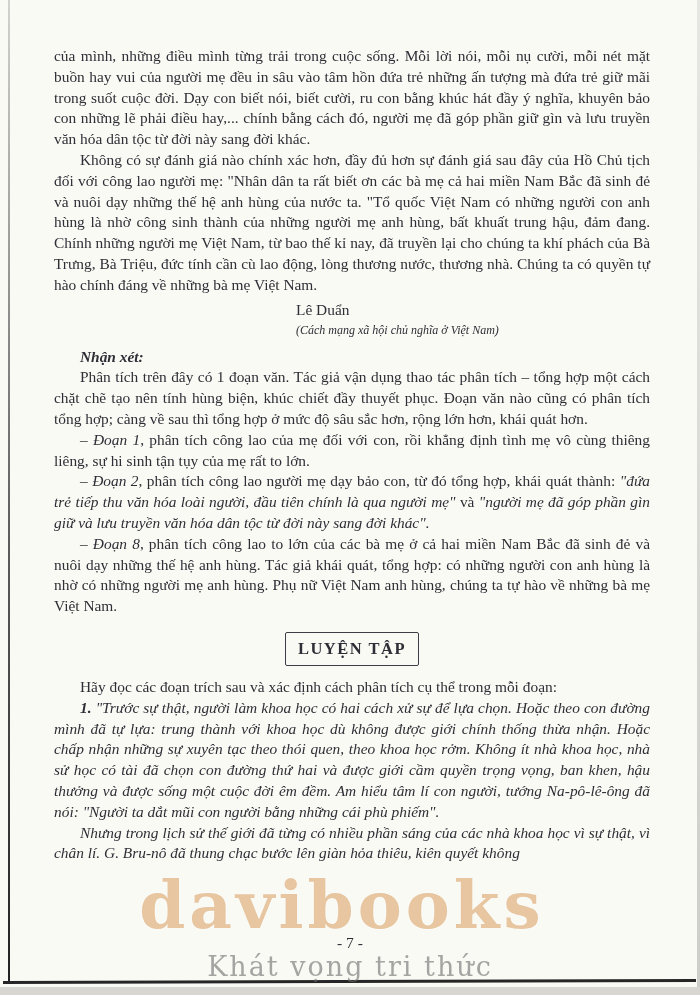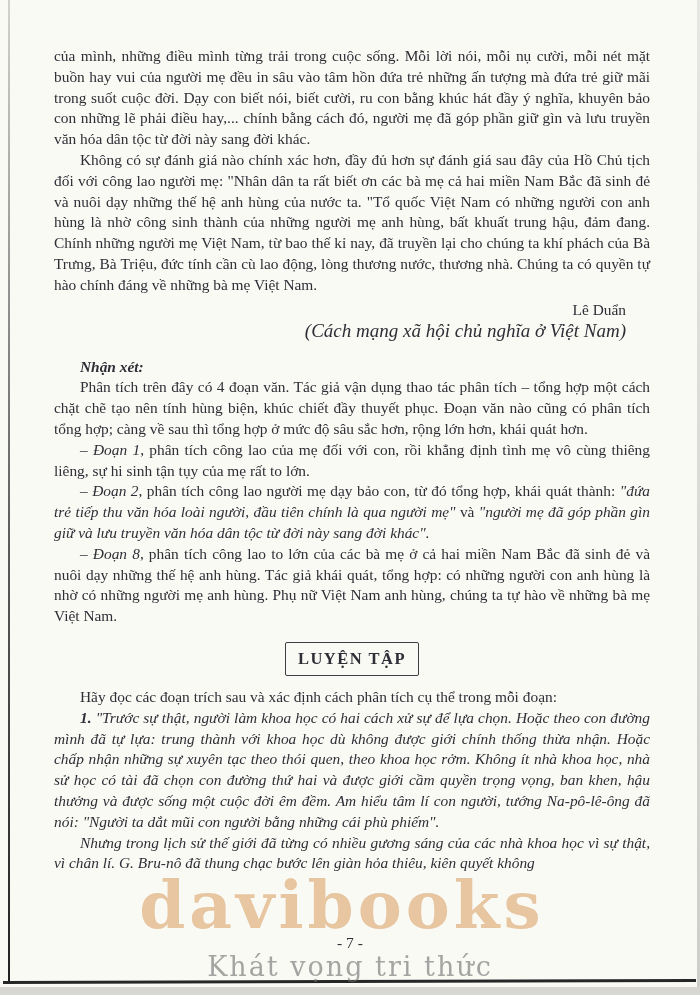--- a/index.html
+++ b/index.html
@@ -38,26 +38,26 @@
     text-align: justify;
     font-size: 15.4px;
     line-height: 20.8px;
     text-indent: 26px;
   }
   p.noindent { text-indent: 0; }
   .italic { font-style: italic; }
   .attribution {
     width: 330px;
     margin: 3px 24px 6px auto;
-    text-align: right;
+    text-align: left;
     font-family: Liberation Serif, serif;
   }
   .attribution .author { font-size: 15.4px; line-height: 21px; }
-  .attribution .source { font-style: italic; font-size: 19px; line-height: 21px; }
-  .note-head { margin-top: 16px; }
+  .attribution .source { font-style: italic; font-size: 12px; line-height: 21px; }
+  .note-head { margin-top: 6px; }
   .note-label { font-weight: bold; font-style: italic; }
   .heading-box {
     width: fit-content;
     margin: 15px auto 11px;
     border: 1.5px solid #3d3d45;
     border-radius: 2px;
     padding: 6px 12px;
     font-weight: bold;
     font-size: 16.5px;
     letter-spacing: 1.5px;
@@ -116,21 +116,21 @@
 
     <div class="attribution">
       <div class="author">Lê Duẩn</div>
       <div class="source">(Cách mạng xã hội chủ nghĩa ở Việt Nam)</div>
     </div>
 
     <p class="note-head">
       <span class="note-label">Nhận xét:</span>
     </p>
 
-    <p>Phân tích trên đây có 4 đoạn văn. Tác giả vận dụng thao tác phân tích – tổng hợp một cách chặt chẽ tạo nên tính hùng biện, khúc chiết đầy thuyết phục. Đoạn văn nào cũng có phân tích tổng hợp; càng về sau thì tổng hợp ở mức độ sâu sắc hơn, rộng lớn hơn, khái quát hơn.</p>
+    <p>Phân tích trên đây có 1 đoạn văn. Tác giả vận dụng thao tác phân tích – tổng hợp một cách chặt chẽ tạo nên tính hùng biện, khúc chiết đầy thuyết phục. Đoạn văn nào cũng có phân tích tổng hợp; càng về sau thì tổng hợp ở mức độ sâu sắc hơn, rộng lớn hơn, khái quát hơn.</p>
 
     <p>
       <span class="italic">– Đoạn 1</span><span>, phân tích công lao của mẹ đối với con, rồi khẳng định tình mẹ vô cùng thiêng liêng, sự hi sinh tận tụy của mẹ rất to lớn.</span>
     </p>
 
     <p>
       <span class="italic">– Đoạn 2</span><span>, phân tích công lao người mẹ dạy bảo con, từ đó tổng hợp, khái quát thành: </span><span class="italic">"đứa trẻ tiếp thu văn hóa loài người, đầu tiên chính là qua người mẹ"</span><span> và </span><span class="italic">"người mẹ đã góp phần gìn giữ và lưu truyền văn hóa dân tộc từ đời này sang đời khác".</span>
     </p>
 
     <p>
@@ -138,20 +138,20 @@
     </p>
 
     <div class="heading-box">LUYỆN TẬP</div>
 
     <p>Hãy đọc các đoạn trích sau và xác định cách phân tích cụ thể trong mỗi đoạn:</p>
 
     <p class="exercise-item">
       <span class="num">1. </span><span>"Trước sự thật, người làm khoa học có hai cách xử sự để lựa chọn. Hoặc theo con đường mình đã tự lựa: trung thành với khoa học dù không được giới chính thống thừa nhận. Hoặc chấp nhận những sự xuyên tạc theo thói quen, theo khoa học rởm. Không ít nhà khoa học, nhà sử học có tài đã chọn con đường thứ hai và được giới cầm quyền trọng vọng, ban khen, hậu thưởng và được sống một cuộc đời êm đềm. Am hiểu tâm lí con người, tướng Na-pô-lê-ông đã nói: "Người ta dắt mũi con người bằng những cái phù phiếm".</span>
     </p>
 
-    <p class="exercise-item">Nhưng trong lịch sử thế giới đã từng có nhiều gương sáng của các nhà khoa học vì sự thật, vì chân lí. G. Bru-nô đã thung chạc bước lên giàn hỏa thiêu, kiên quyết không</p>
+    <p class="exercise-item">Nhưng trong lịch sử thế giới đã từng có nhiều phần sáng của các nhà khoa học vì sự thật, vì chân lí. G. Bru-nô đã thung chạc bước lên giàn hỏa thiêu, kiên quyết không</p>
 
   </div>
 
   <div class="watermark-main">davibooks</div>
   <div class="page-number">- 7 -</div>
   <div class="watermark-sub">Khát vọng tri thức</div>
 </div>
 
 </body></html>

